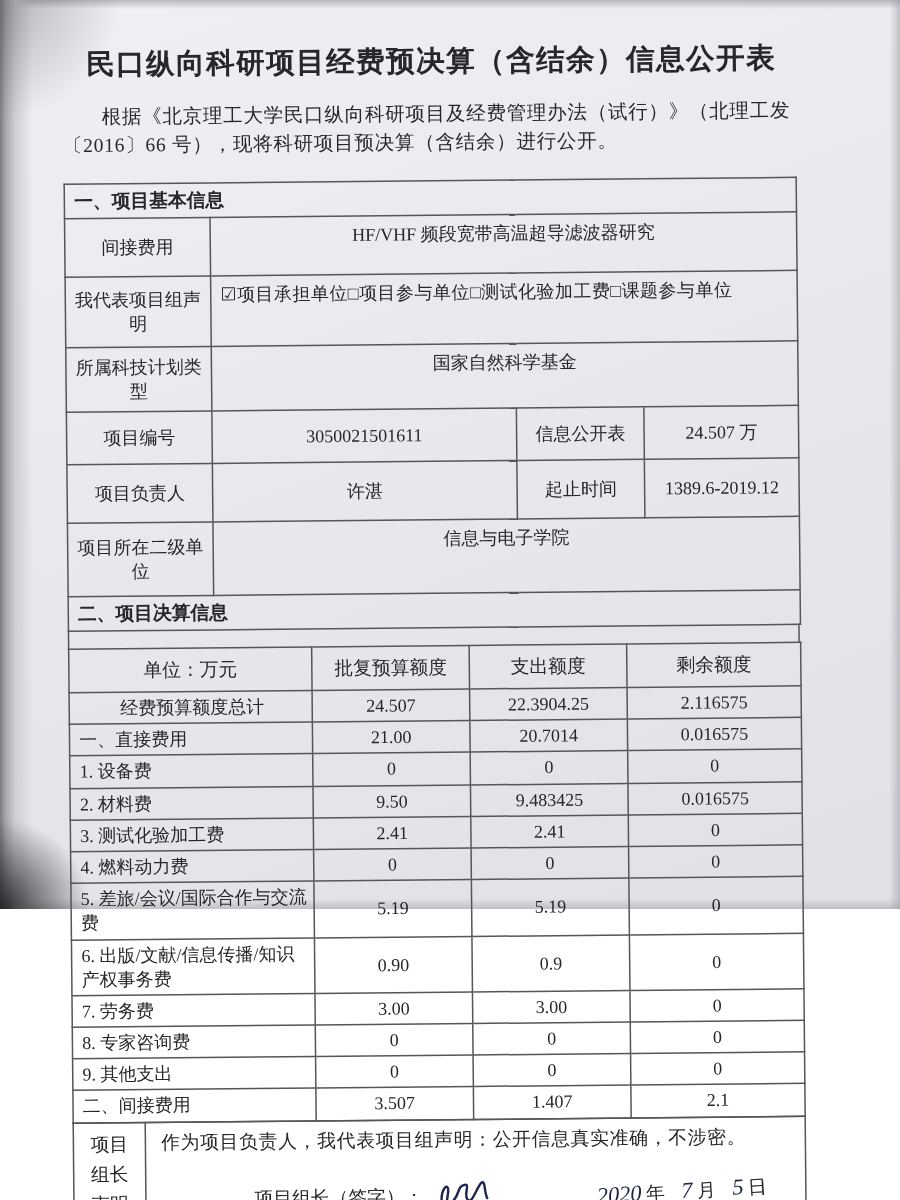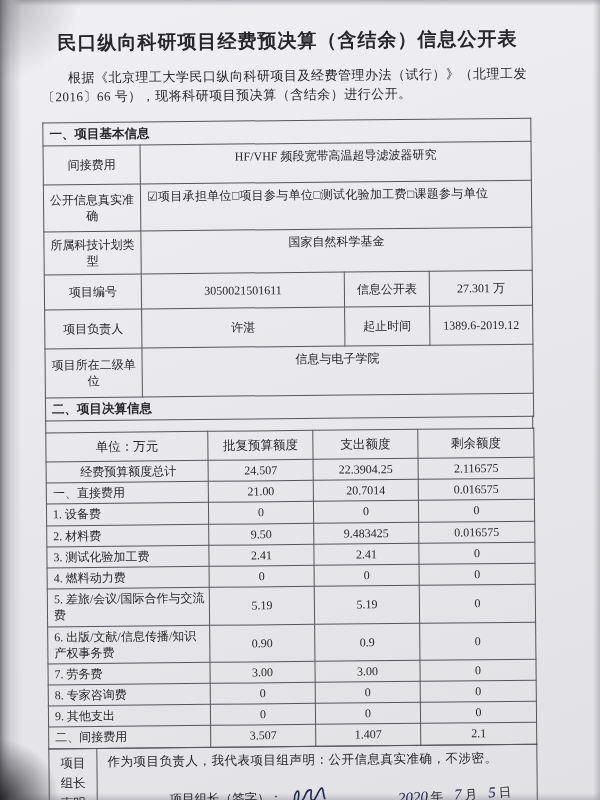--- a/index.html
+++ b/index.html
@@ -1,19 +1,19 @@
 <!DOCTYPE html>
 <html><head>
 <meta charset="utf-8">
 <style>
   html,body{margin:0;padding:0;}
   body{width:600px;height:800px;overflow:hidden;position:relative;
        font-family:"Liberation Serif","DejaVu Serif",serif;color:#26262b;}
   
-  .photo{position:absolute;inset:0;width:600px;height:800px;
+  .photo{position:absolute;inset:0;width:600px;height:606px;
     background-color:#eae9ed;
     background-image:
       radial-gradient(circle at 0% 100%, rgba(28,28,32,0.9) 0px, rgba(28,28,32,0) 60px),
       radial-gradient(circle at 0% 0%, rgba(70,70,76,0.35) 0px, rgba(70,70,76,0) 80px),
       linear-gradient(to right, #7d7c82 0px, #aaa9af 4px, #cfced4 10px, rgba(234,233,237,0) 22px),
       linear-gradient(to left, rgba(150,149,155,0.5) 0px, rgba(234,233,237,0) 7px),
       linear-gradient(to bottom, rgba(140,139,146,0.55) 0px, rgba(234,233,237,0) 6px),
       linear-gradient(to top, rgba(140,139,146,0.4) 0px, rgba(234,233,237,0) 7px),
       linear-gradient(160deg, #f0eff3 0%, #e9e8ec 45%, #e1e0e5 100%);
   }
@@ -74,32 +74,32 @@
         </colgroup>
       <tbody>
           <tr class="sec-row">
         <td colspan="4">一、项目基本信息</td>
       </tr>
       <tr class="r-name">
         <td class="lbl">间接费用</td>
         <td class="val" colspan="3">HF/VHF 频段宽带高温超导滤波器研究</td>
       </tr>
       <tr class="r-role">
-        <td class="lbl">公开信息真实准确</td>
+        <td class="lbl">我代表项目组声明</td>
         <td class="val-left" colspan="3"><span class="role-opt">☑项目承担单位</span><span class="role-opt">□项目参与单位</span><span class="role-opt">□测试化验加工费</span><span class="role-opt">□课题参与单位</span></td>
       </tr>
       <tr class="r-prog">
         <td class="lbl">所属科技计划类型</td>
         <td class="val" colspan="3">国家自然科学基金</td>
       </tr>
       <tr class="r-no">
         <td class="lbl">项目编号</td>
         <td class="lbl">3050021501611</td>
         <td class="lbl">信息公开表</td>
-        <td class="lbl">27.301  万</td>
+        <td class="lbl">24.507  万</td>
       </tr>
       <tr class="r-lead">
         <td class="lbl">项目负责人</td>
         <td class="lbl">许湛</td>
         <td class="lbl">起止时间</td>
         <td class="lbl">1389.6-2019.12</td>
       </tr>
       <tr class="r-unit">
         <td class="lbl">项目所在二级单位</td>
         <td class="val" colspan="3">信息与电子学院</td>

